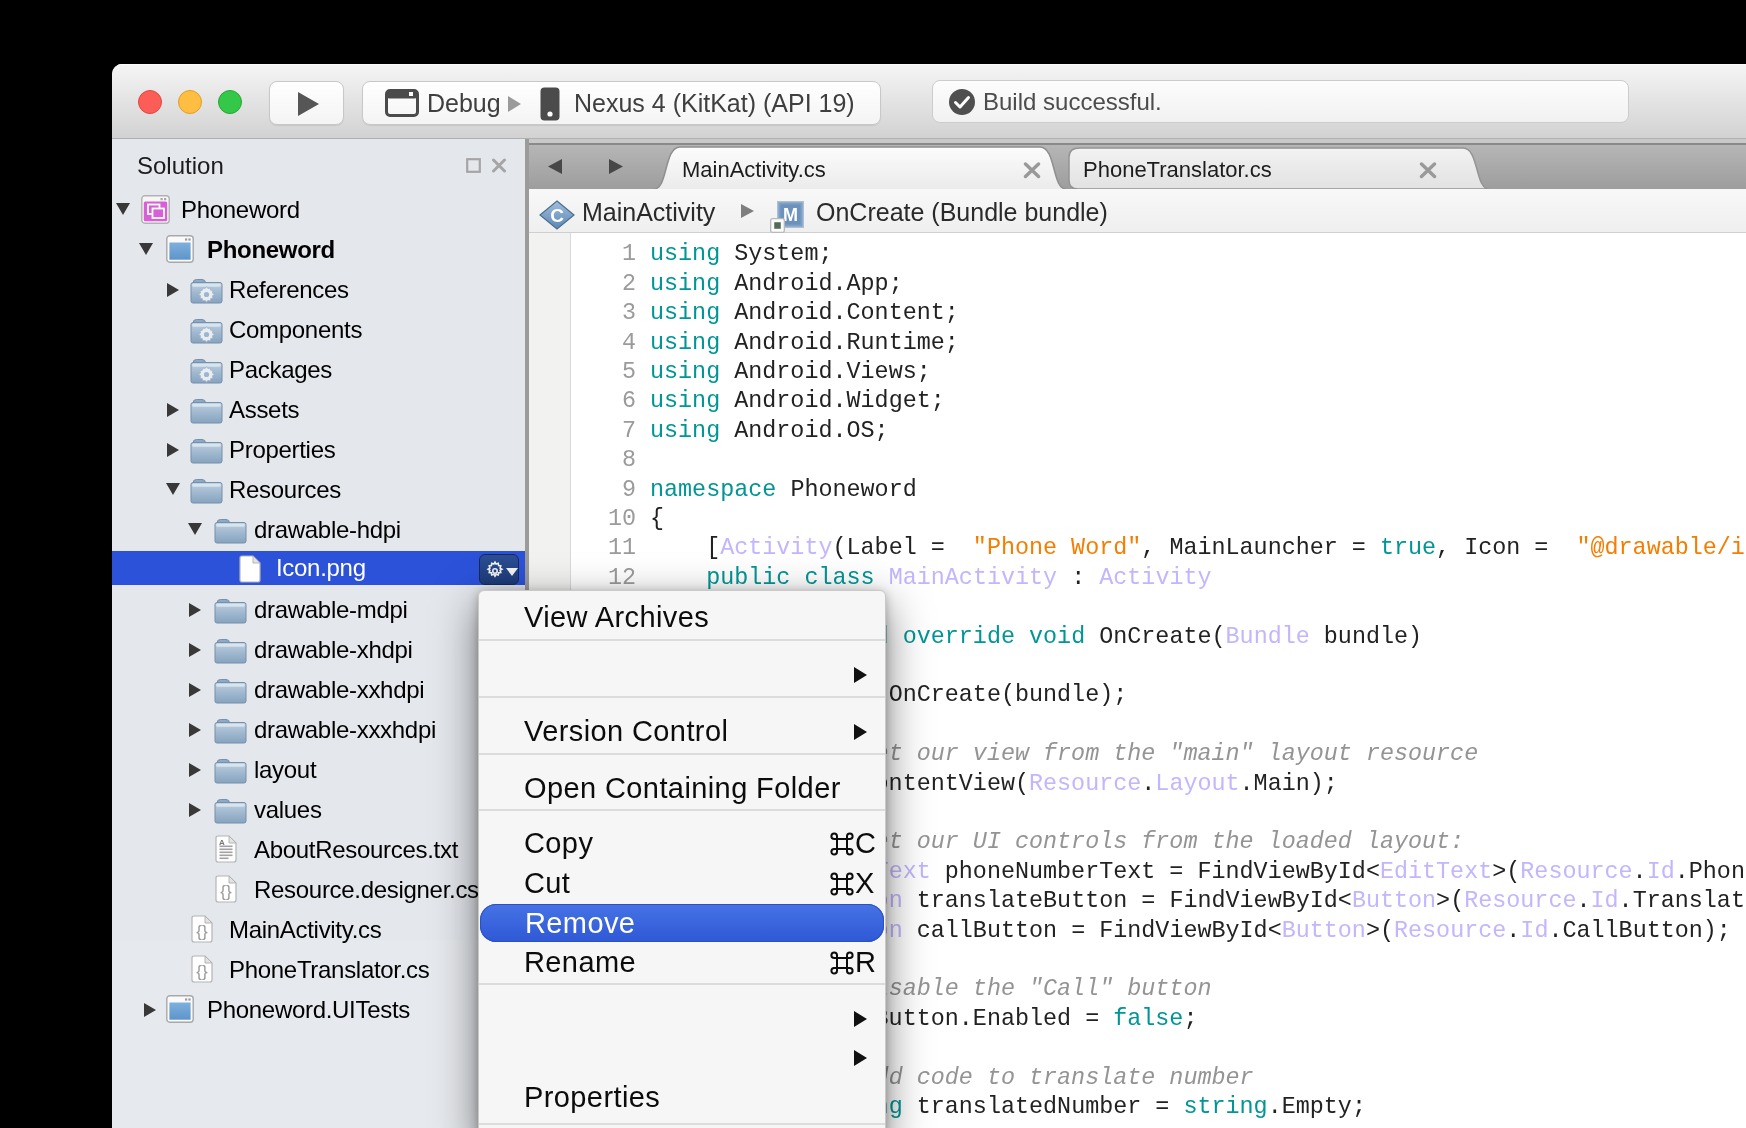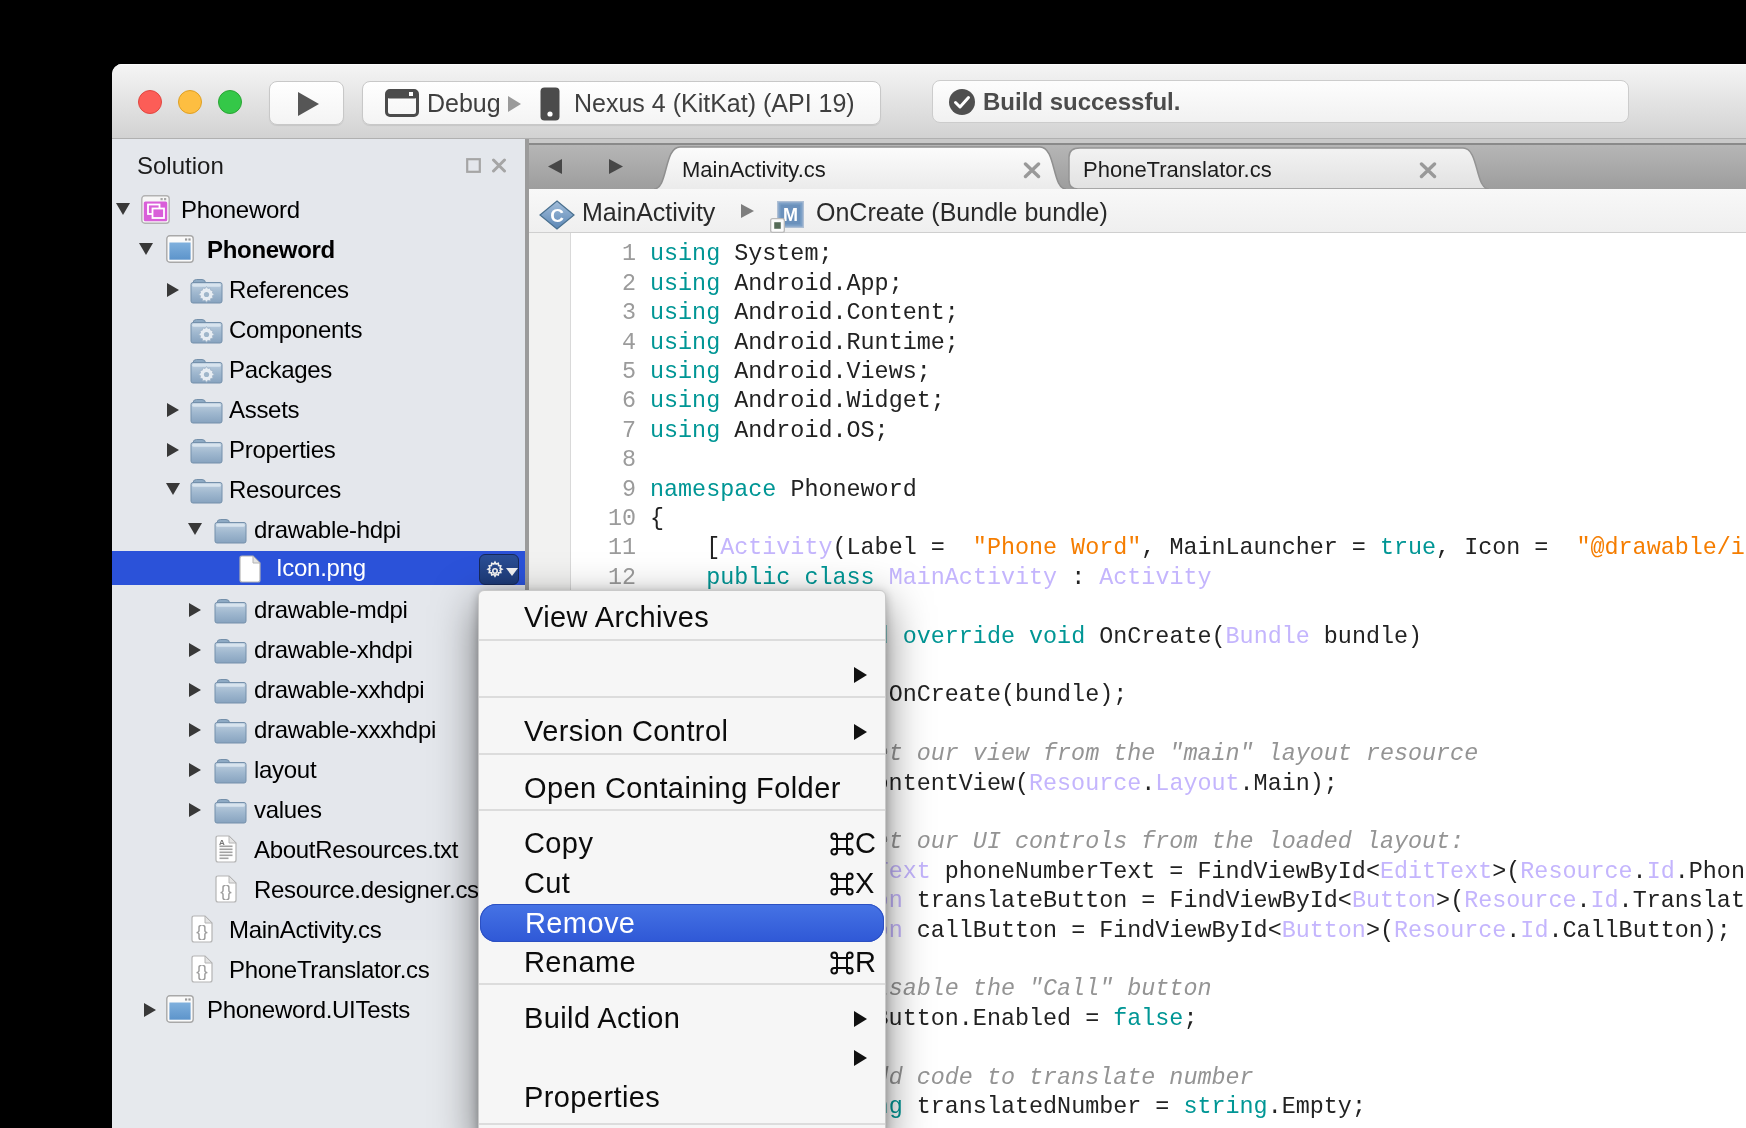--- a/index.html
+++ b/index.html
@@ -25,21 +25,21 @@
 #play-tri { position:absolute; left:28px; top:10px; width:0; height:0;
   border-left:21px solid #565656; border-top:12px solid transparent;
   border-bottom:12px solid transparent; }
 #selbox { left:250px; width:519px; }
 #buildbox { position:absolute; left:820px; top:16px; width:697px; height:43px;
   background:linear-gradient(#fdfdfd,#f1f1f1); border:1px solid #cccccc;
   border-radius:8px; }
 .tooltext { position:absolute; top:0; height:42px; line-height:42px;
   color:#3f3f3f; font-size:25px; white-space:nowrap; }
 #buildtext { position:absolute; left:50px; top:0; height:32px; line-height:41px;
-  color:#4c4c4c; font-size:24px;font-weight:bold; }
+  color:#4c4c4c; font-size:24px; }
 
 
 #sidebar { position:absolute; left:112px; top:139px; width:413px; height:801px;
   background:#e4e7ec; }
 #splitter { position:absolute; left:525px; top:139px; width:4px; height:989px;
   background:#9b9b9b; }
 #padtitle { position:absolute; left:25px; top:13px; font-size:24px; color:#1c1c1c; }
 .rowlab { position:absolute; top:0; height:40px; line-height:40px; font-size:24px;
   color:#000; letter-spacing:-0.3px; white-space:nowrap; }
 .selband { position:absolute; left:112px; width:413px; height:34px; background:#2b52d9; }
@@ -433,19 +433,18 @@
         <use href="#cmdkey"></use>
       </svg>
   <div class="mi" style="top:273px;left:376px;width:38px;padding-left:0">X</div>
   <div class="mi" id="mi-remove" style="top:313px;height:38px;line-height:38px">Remove</div>
   <div class="mi" style="top:352px">Rename</div>
   <svg class="abs" style="left:350px;top:359px" width="26" height="26">
         <use href="#cmdkey"></use>
       </svg>
   <div class="mi" style="top:352px;left:376px;width:38px;padding-left:0">R</div>
   <div class="msep" style="top:392px"></div>
-  <div class="mi" style="top:408px">Build Action</div>
   <div class="msub" style="top:419.5px"></div>
   <div class="msub" style="top:459px"></div>
   <div class="mi" style="top:487px">Properties</div>
   <div class="msep" style="top:532px"></div>
 </div>
 </div>
 
 </body></html>

